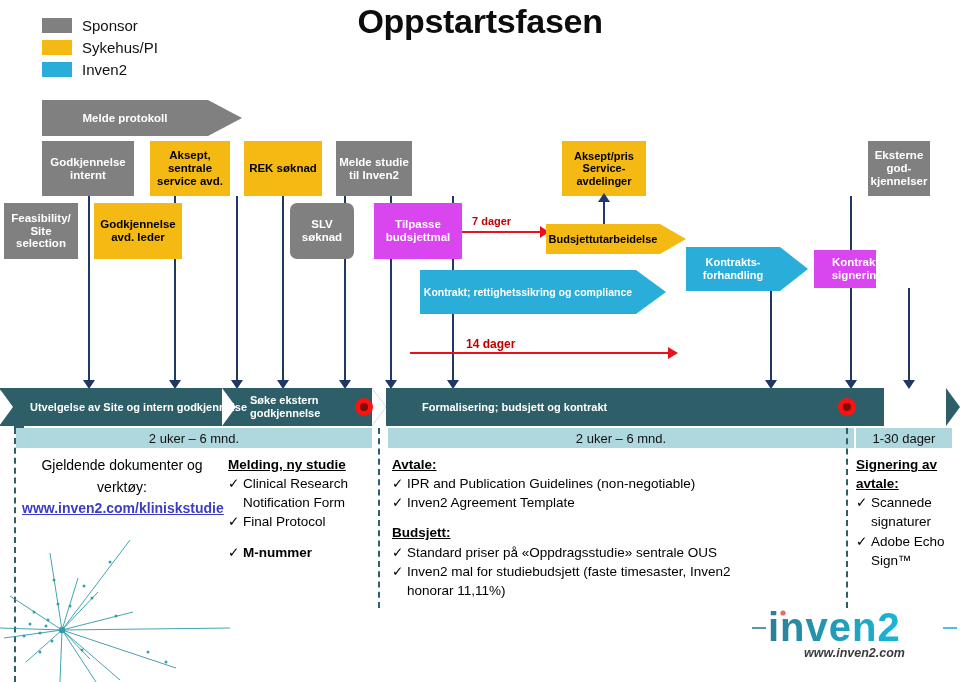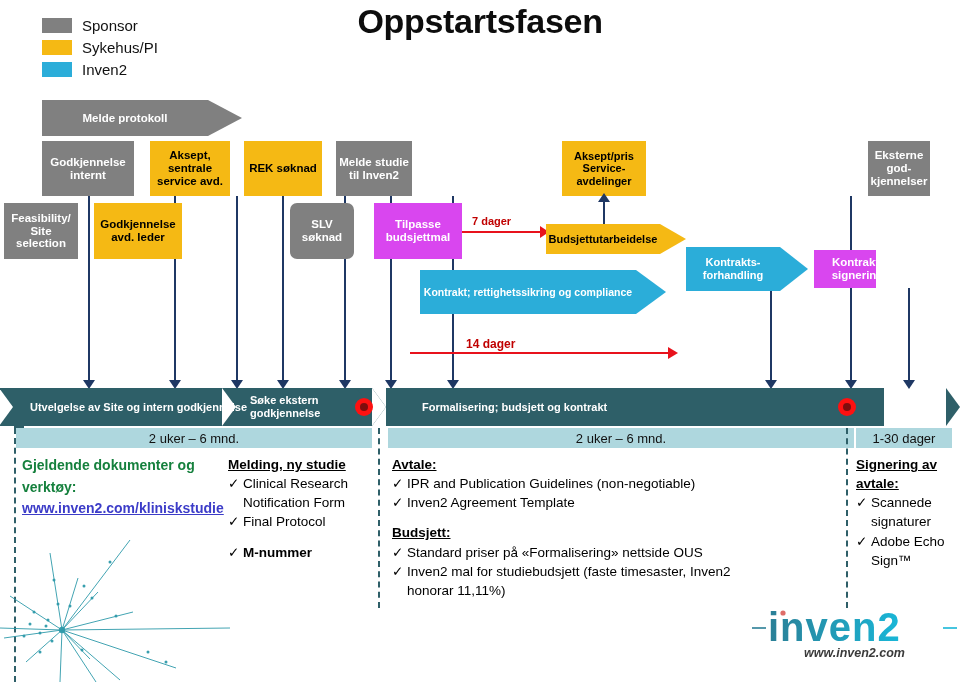--- a/index.html
+++ b/index.html
@@ -87,21 +87,21 @@
     position:absolute;width:0;border-left:2px dashed #2e5f68;
   }
   .dashtop{
     position:absolute;height:0;border-top:2px solid #2e5f68;
   }
 
   
   .col{position:absolute;font-size:13.5px;line-height:1.42;color:#000;}
   .col .hd{font-weight:bold;}
   .u{text-decoration:underline;}
-  .teal{color:#15803d;font-weight:bold;font-size:14px;}
+  .teal{color:#000000;font-weight:normal;font-size:14px;text-align:center;}
   .lnk{color:#3c3cc8;text-decoration:underline;font-weight:bold;font-size:14px;}
   .ck{display:flex;}
   .ck .mark{width:15px;flex:0 0 15px;}
   .ck .t{flex:1 1 auto;}
   .gap{height:11px;}
 
   
   .logo{position:absolute;left:752px;top:604px;width:205px;height:62px;}
   .logo-url{
     position:absolute;left:0;top:42px;width:205px;text-align:center;
@@ -313,21 +313,21 @@
       <span class="t">IPR and Publication Guidelines (non-negotiable)</span>
     </div>
     <div class="ck">
       <span class="mark">✓</span>
       <span class="t">Inven2 Agreement Template</span>
     </div>
     <div class="gap"></div>
     <div class="hd u">Budsjett:</div>
     <div class="ck">
       <span class="mark">✓</span>
-      <span class="t">Standard priser på «Formalisering» nettside OUS</span>
+      <span class="t">Standard priser på «Oppdragsstudie» sentrale OUS</span>
     </div>
     <div class="ck">
       <span class="mark">✓</span>
       <span class="t" style="padding-right:60px;">Inven2 mal for studiebudsjett (faste timesaster, Inven2 honorar 11,11%)</span>
     </div>
   </div>
 
   <div class="col" style="left:856px;top:455px;width:100px;">
     <div class="hd u">Signering av avtale:</div>
     <div class="ck">

